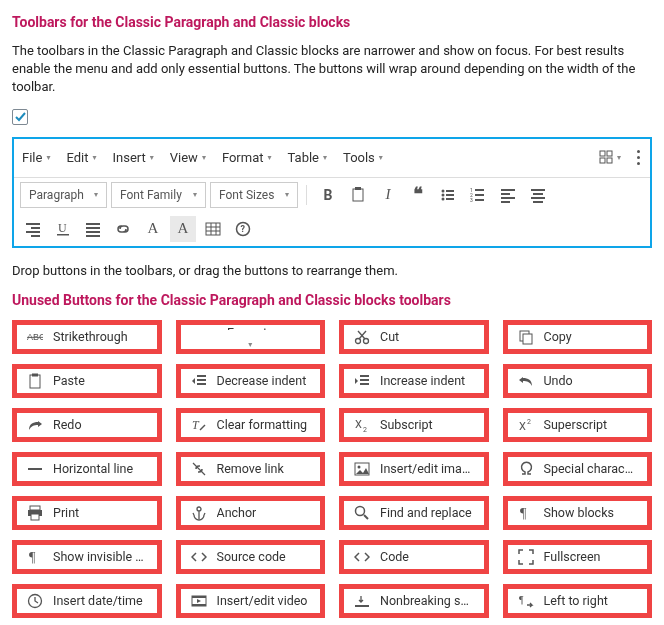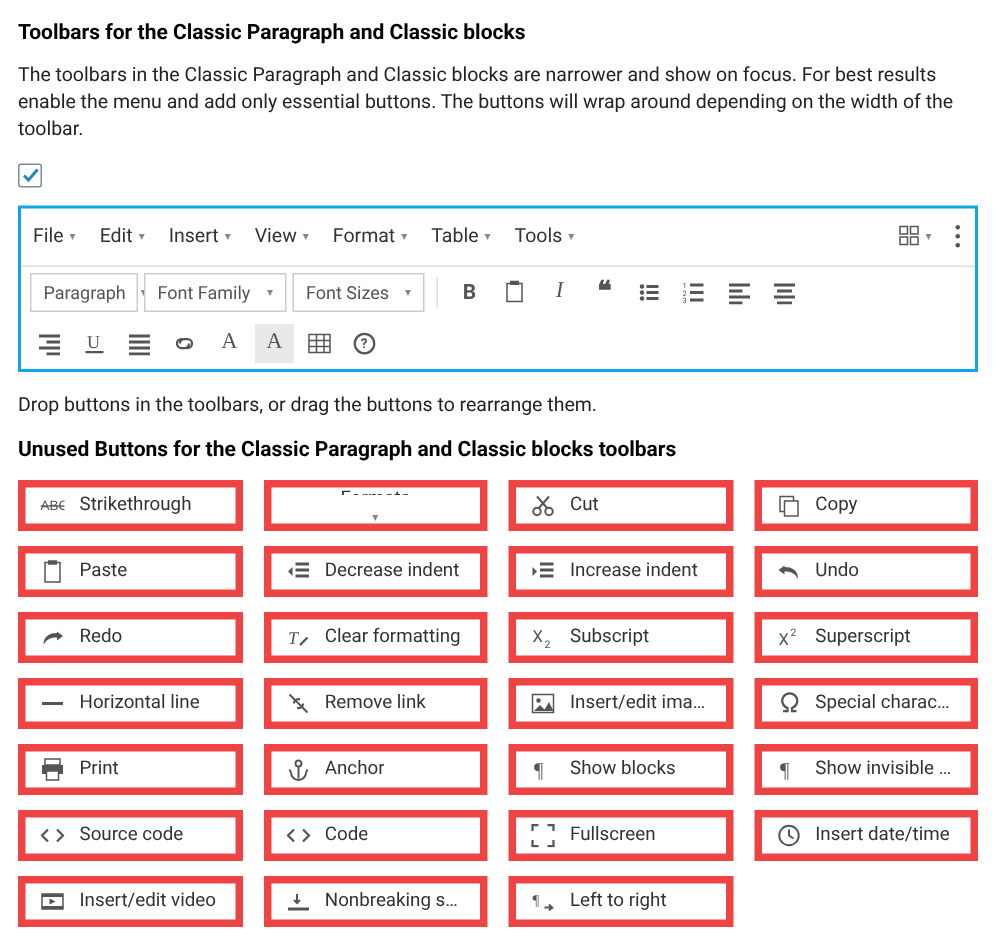--- a/index.html
+++ b/index.html
@@ -9,21 +9,21 @@
     font-family: -apple-system, BlinkMacSystemFont, "Segoe UI", Roboto, Arial, sans-serif;
     font-size: 13px;
     color: #222;
     background: #fff;
     width: 664px;
   }
   h3 {
     font-size: 14px;
     font-weight: bold;
     margin: 4px 0 12px 0;
-    color: #000000;
+    color: #be185d;
   }
   p {
     margin: 6px 0 12px 0;
     line-height: 1.4;
   }
   .checkbox-row {
     display: flex;
     align-items: center;
     gap: 8px;
     margin-bottom: 12px;
@@ -89,21 +89,21 @@
     height: 26px;
     display: inline-flex;
     align-items: center;
     padding: 0 8px;
     gap: 10px;
     font-size: 12px;
     color: #555;
     background: #fff;
   }
   .select .caret { font-size: 8px; color: #888; }
-  .select.paragraph { width: 72px; justify-content: space-between; }
+  .select.paragraph { width: 87px; justify-content: space-between; }
   .select.fontfam { width: 95px; justify-content: space-between; }
   .select.fontsize { width: 88px; justify-content: space-between; }
   .vsep {
     width: 1px; height: 20px; background: #ddd; margin: 0 4px;
   }
   .ibtn {
     width: 26px;
     height: 26px;
     display: inline-flex;
     align-items: center;
@@ -637,20 +637,28 @@
       <span class="icon">
         <svg viewBox="0 0 16 16">
           <use href="#i-anchor"></use>
         </svg>
       </span>
       <span class="lbl">Anchor</span>
     </div>
     <div class="ubtn">
       <span class="icon">
         <svg viewBox="0 0 16 16">
+          <use href="#i-find"></use>
+        </svg>
+      </span>
+      <span class="lbl">Find and replace</span>
+    </div>
+    <div class="ubtn">
+      <span class="icon">
+        <svg viewBox="0 0 16 16">
           <use href="#i-blocks"></use>
         </svg>
       </span>
       <span class="lbl">Show blocks</span>
     </div>
     <div class="ubtn">
       <span class="icon">
         <svg viewBox="0 0 16 16">
           <use href="#i-pilcrow"></use>
         </svg>

